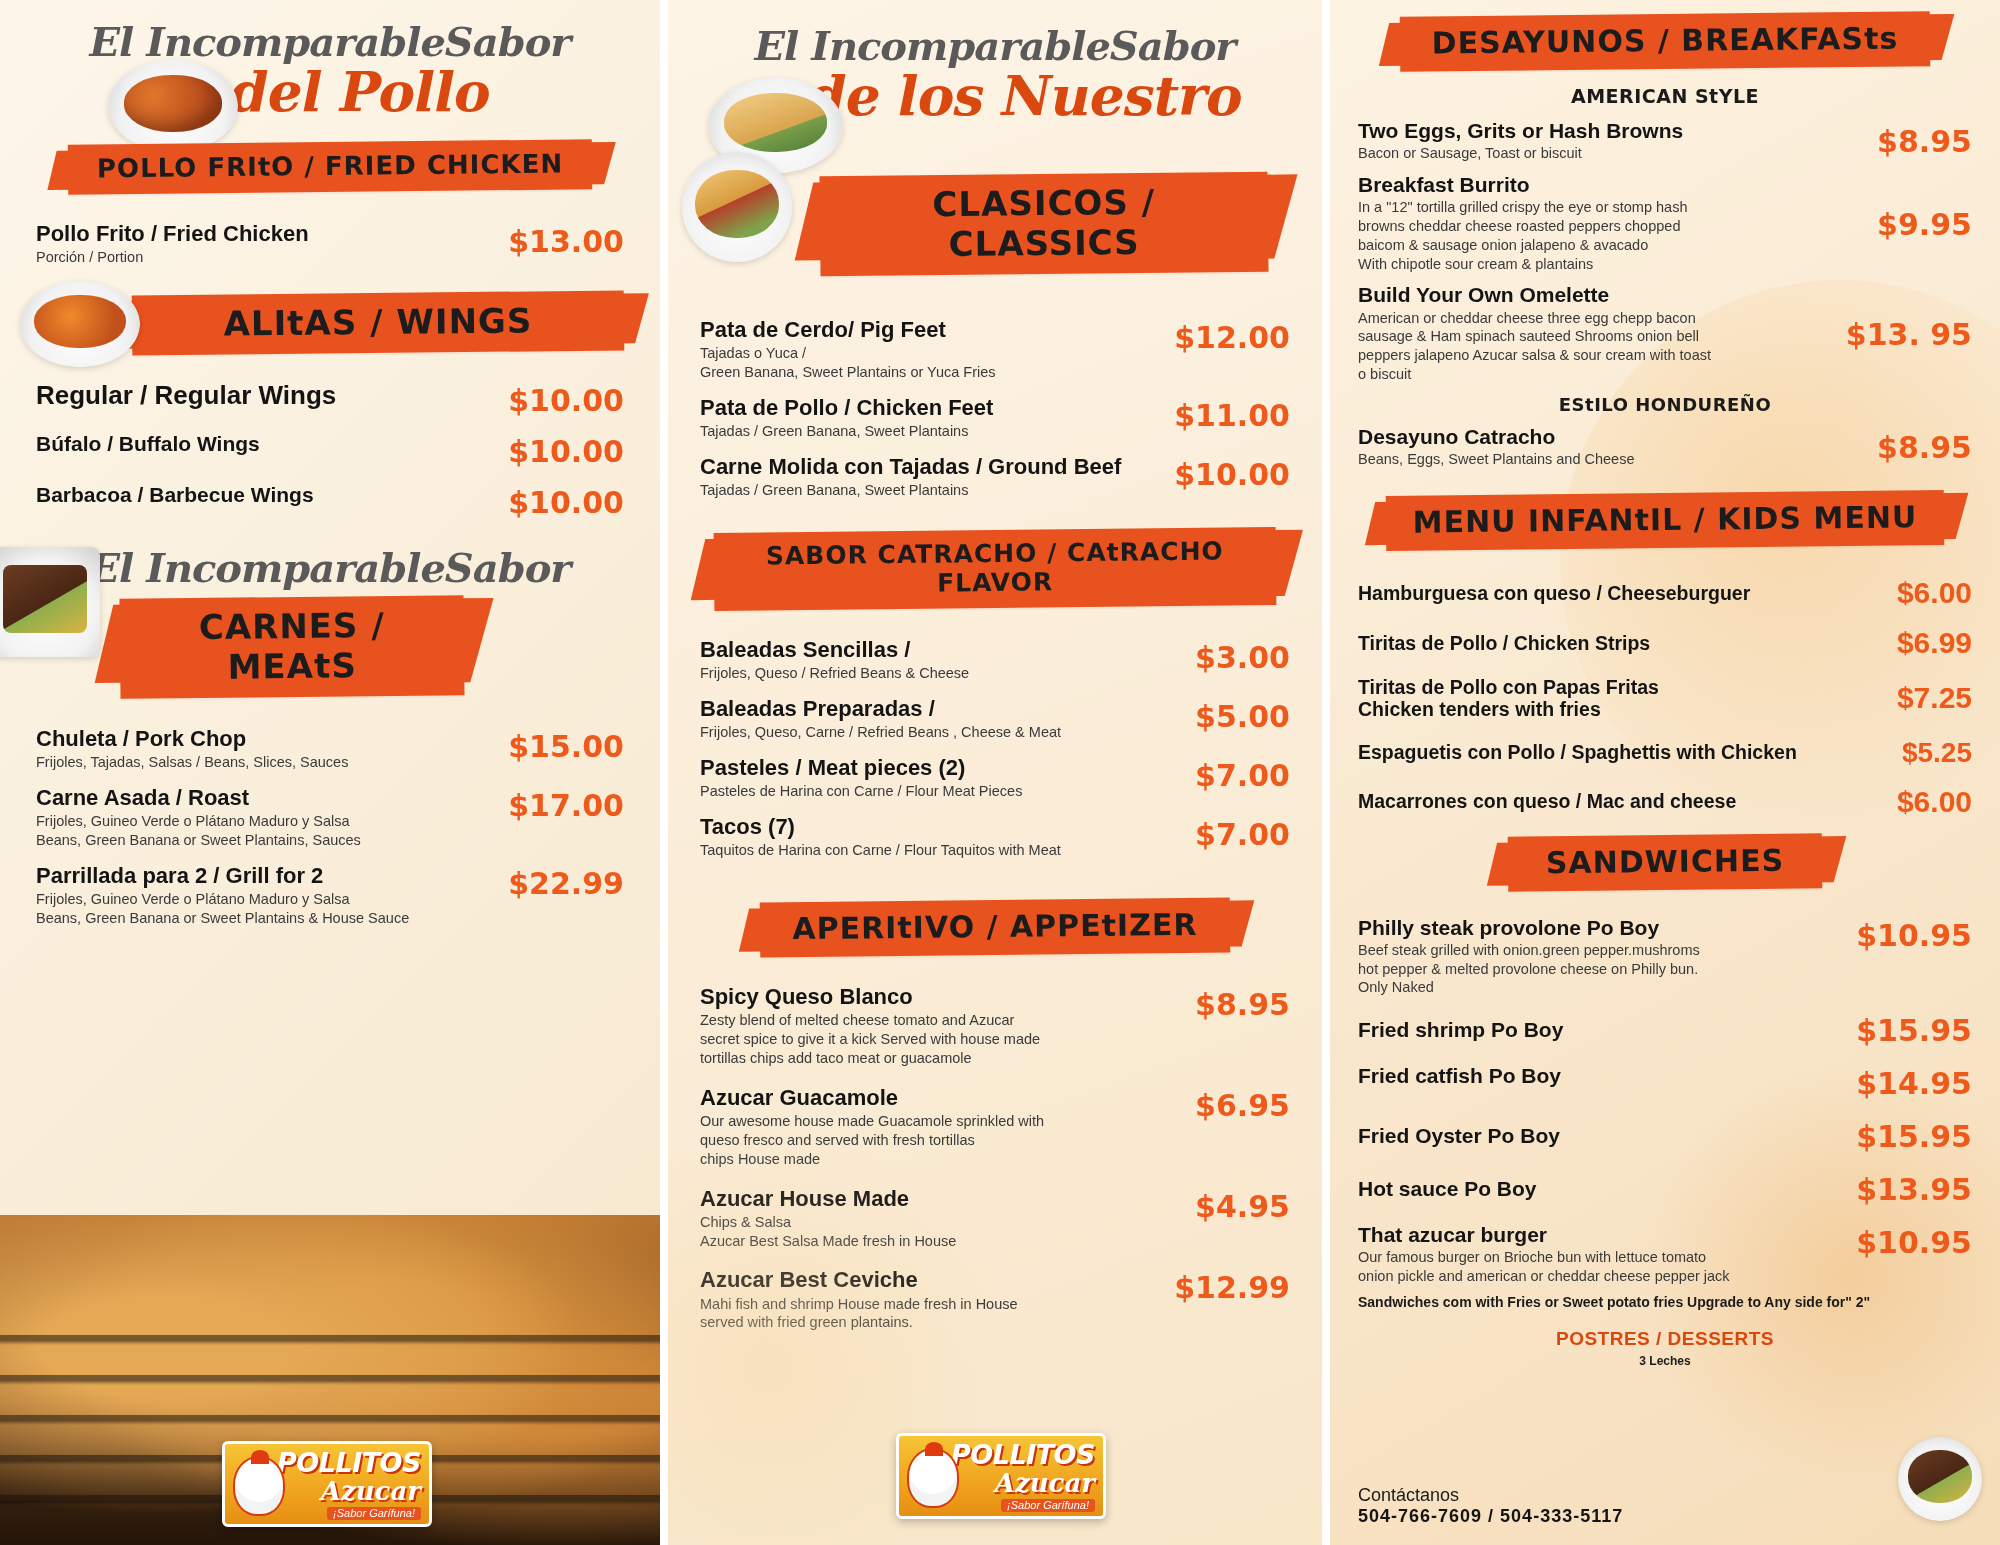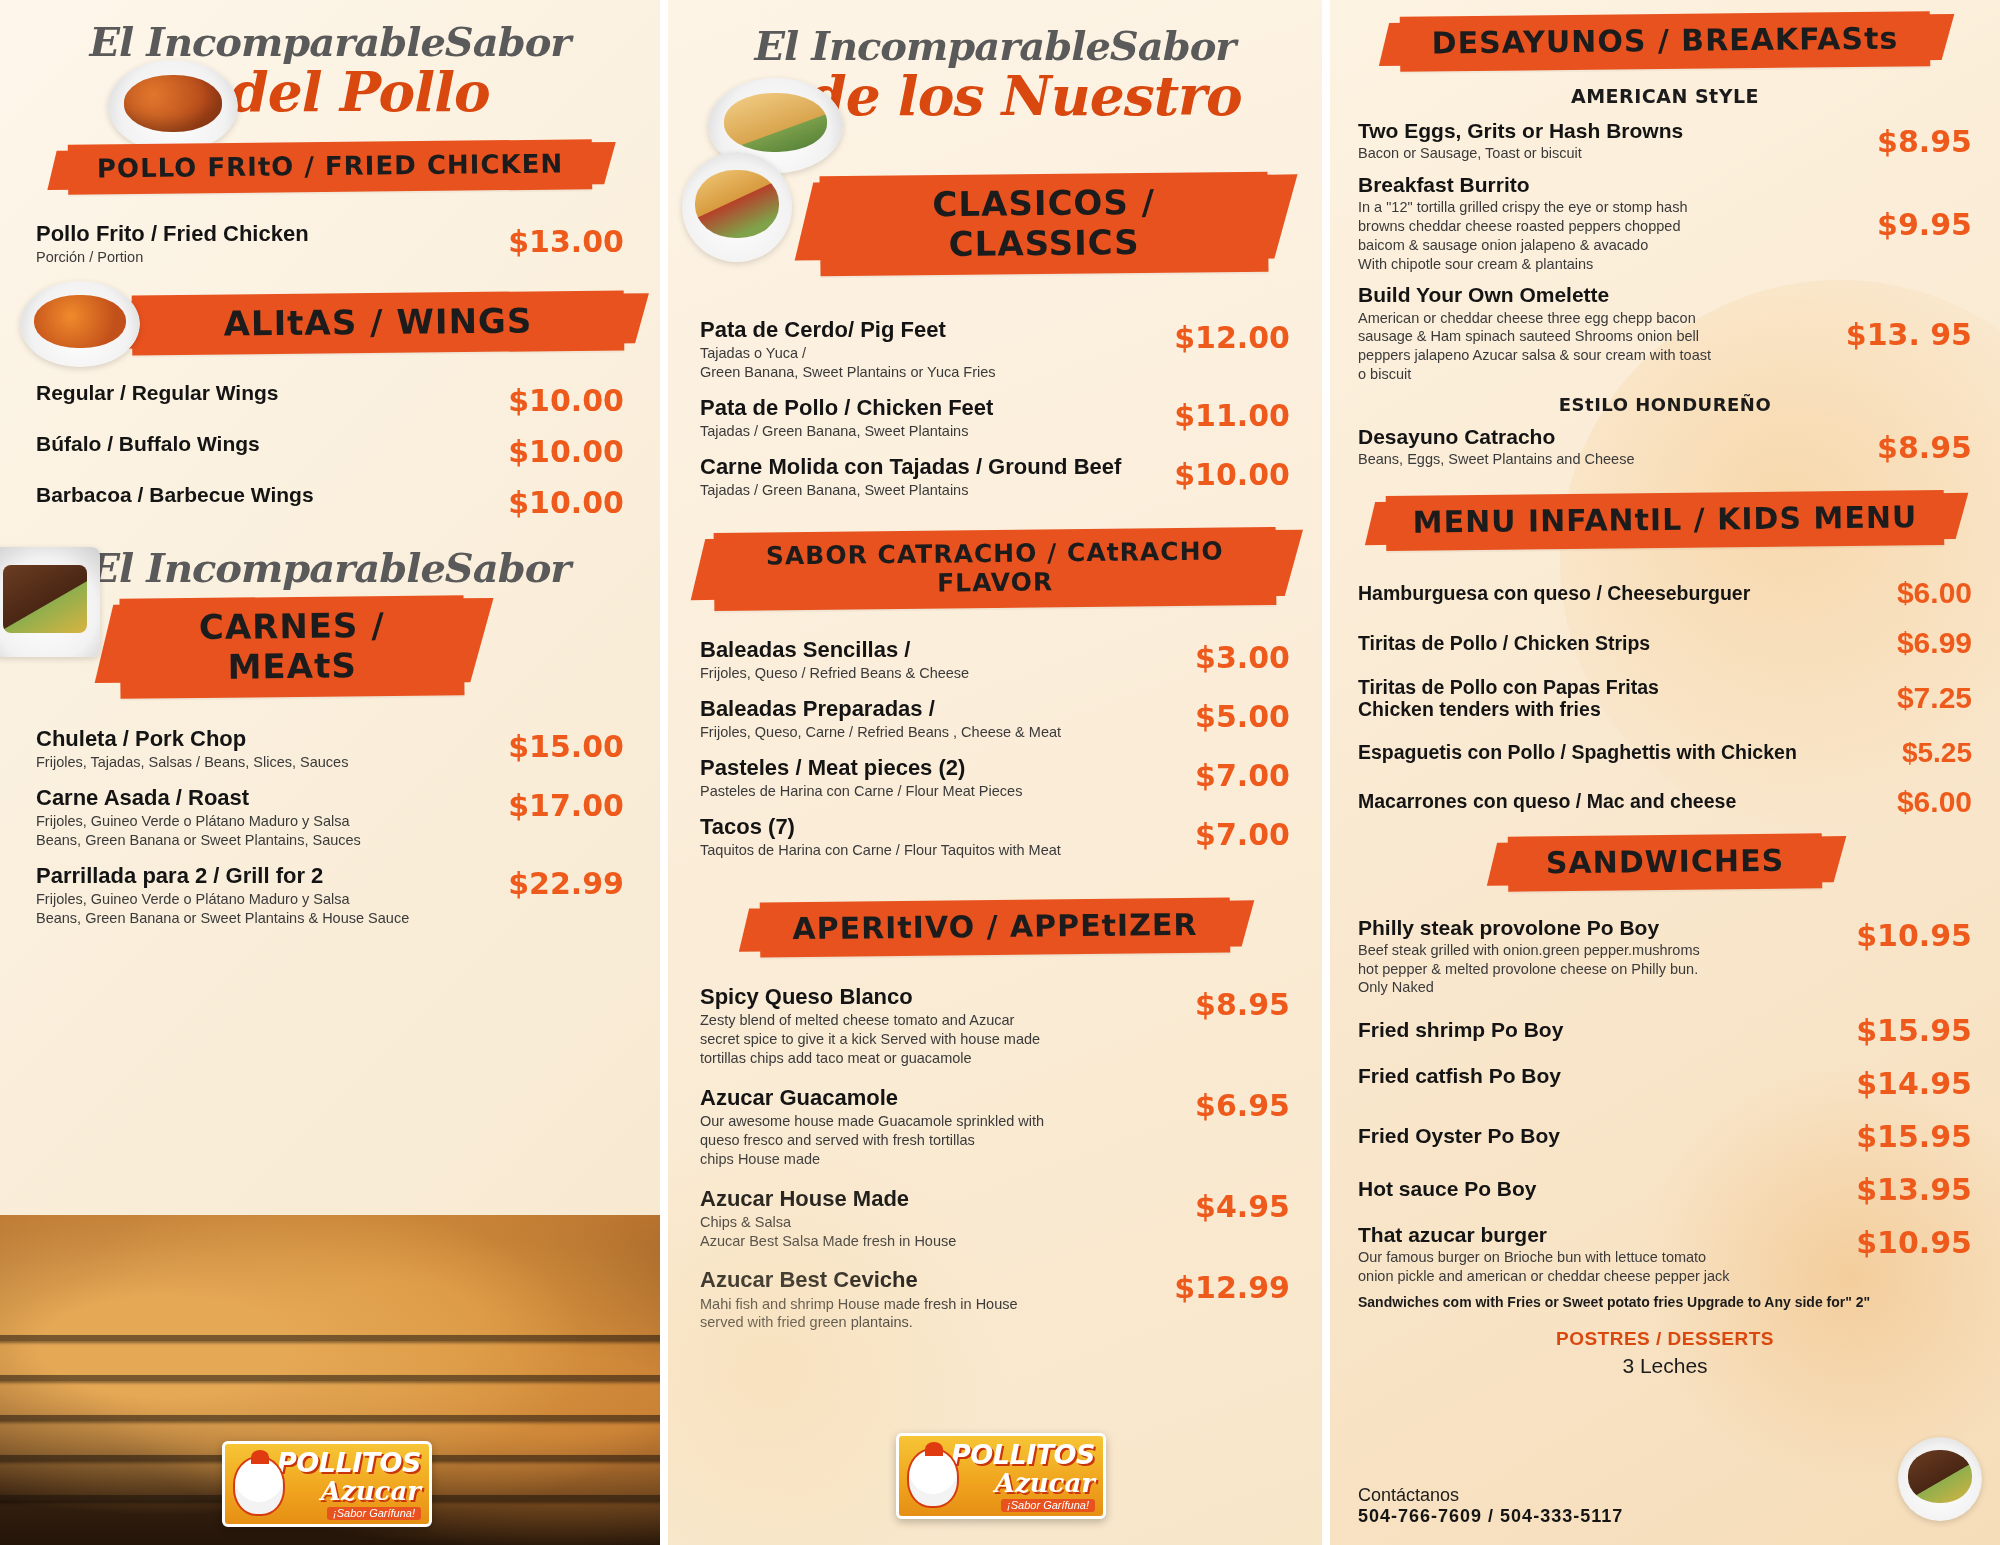--- a/index.html
+++ b/index.html
@@ -162,21 +162,21 @@
   .center { text-align:center; }
 
   .kid-row { display:flex; justify-content:space-between; align-items:center; margin-bottom:16px; gap:12px; }
   .kid-name { font-weight:bold; font-size:19.5px; color:#141414; line-height:1.15; }
   .kid-price { color:#ee5a1c; font-weight:bold; font-size:30px; white-space:nowrap; }
 
   .contact-name { font-size:18px; color:#1b1b1b; }
   .contact-num { font-size:18px; font-weight:bold; color:#141414; letter-spacing:1px; }
 
   .dessert-title { color:#d9480f; font-weight:bold; font-size:19px; letter-spacing:.5px; }
-  .dessert-sub { font-weight:normal; font-size:21px; color:#1b1b1b; }
+  .dessert-sub { font-weight:bold; font-size:12px; color:#1b1b1b; }
 </style>
 </head>
 <body>
 
 <div class="menu">
 
   <div class="col col1">
 
     <div class="script-wrap" style="margin-top:18px;">
       <div class="script-1">El IncomparableSabor</div>
@@ -204,21 +204,21 @@
     <div style="padding:0 36px; margin-top:26px; position:relative;">
       <div class="thumb" style="left:20px; top:-12px; width:120px; height:86px; z-index:3;">
         <div class="plate">
             <div class="food wings"></div>
           </div>
       </div>
       <div class="banner dark" style="margin-left:96px; font-size:34px;">ALItAS / WINGS</div>
       <div style="margin-top:28px;">
         <div class="item row">
           <div class="names">
-              <div class="nm" style="font-size:21px">Regular / Regular Wings</div>
+              <div class="nm" style="font-size:26px">Regular / Regular Wings</div>
             </div>
           <div class="price">$10.00</div>
         </div>
         <div class="item row">
           <div class="names">
               <div class="nm" style="font-size:21px">Búfalo  / Buffalo Wings</div>
             </div>
           <div class="price">$10.00</div>
         </div>
         <div class="item row">

